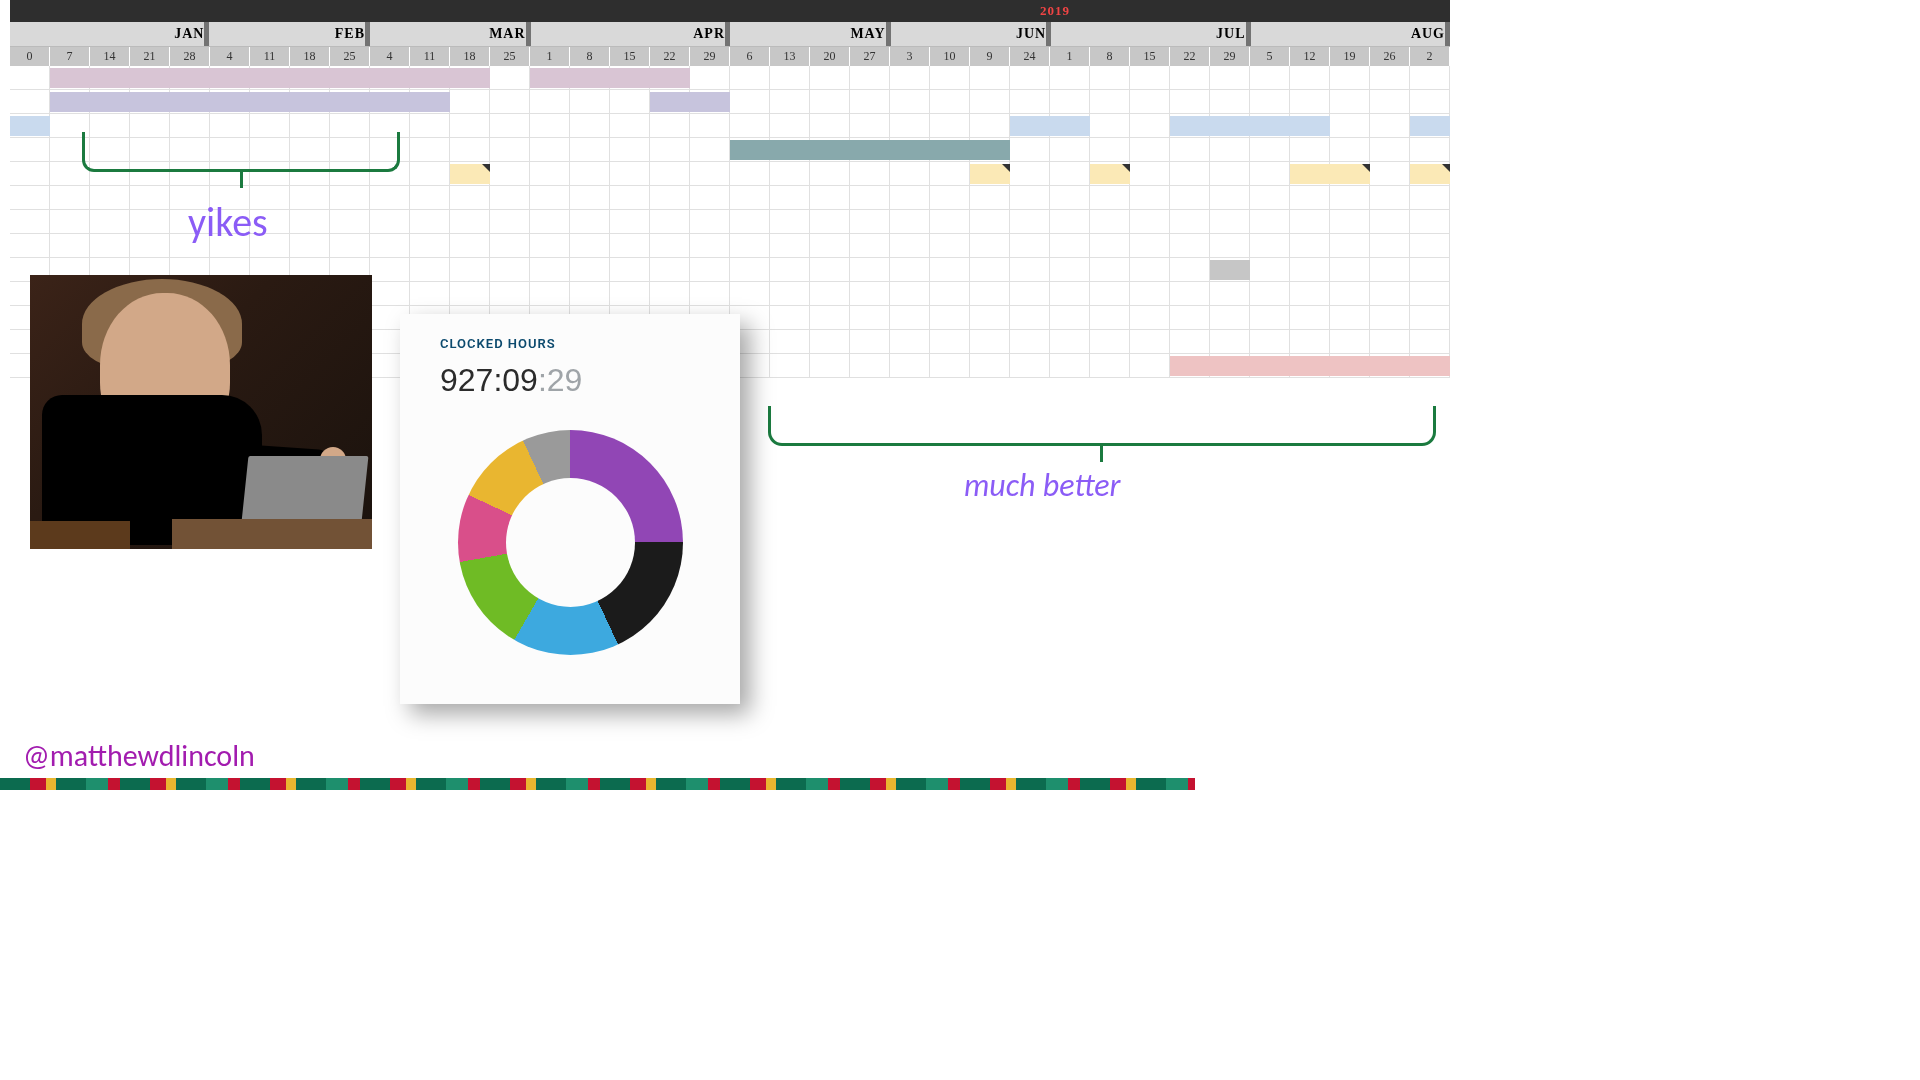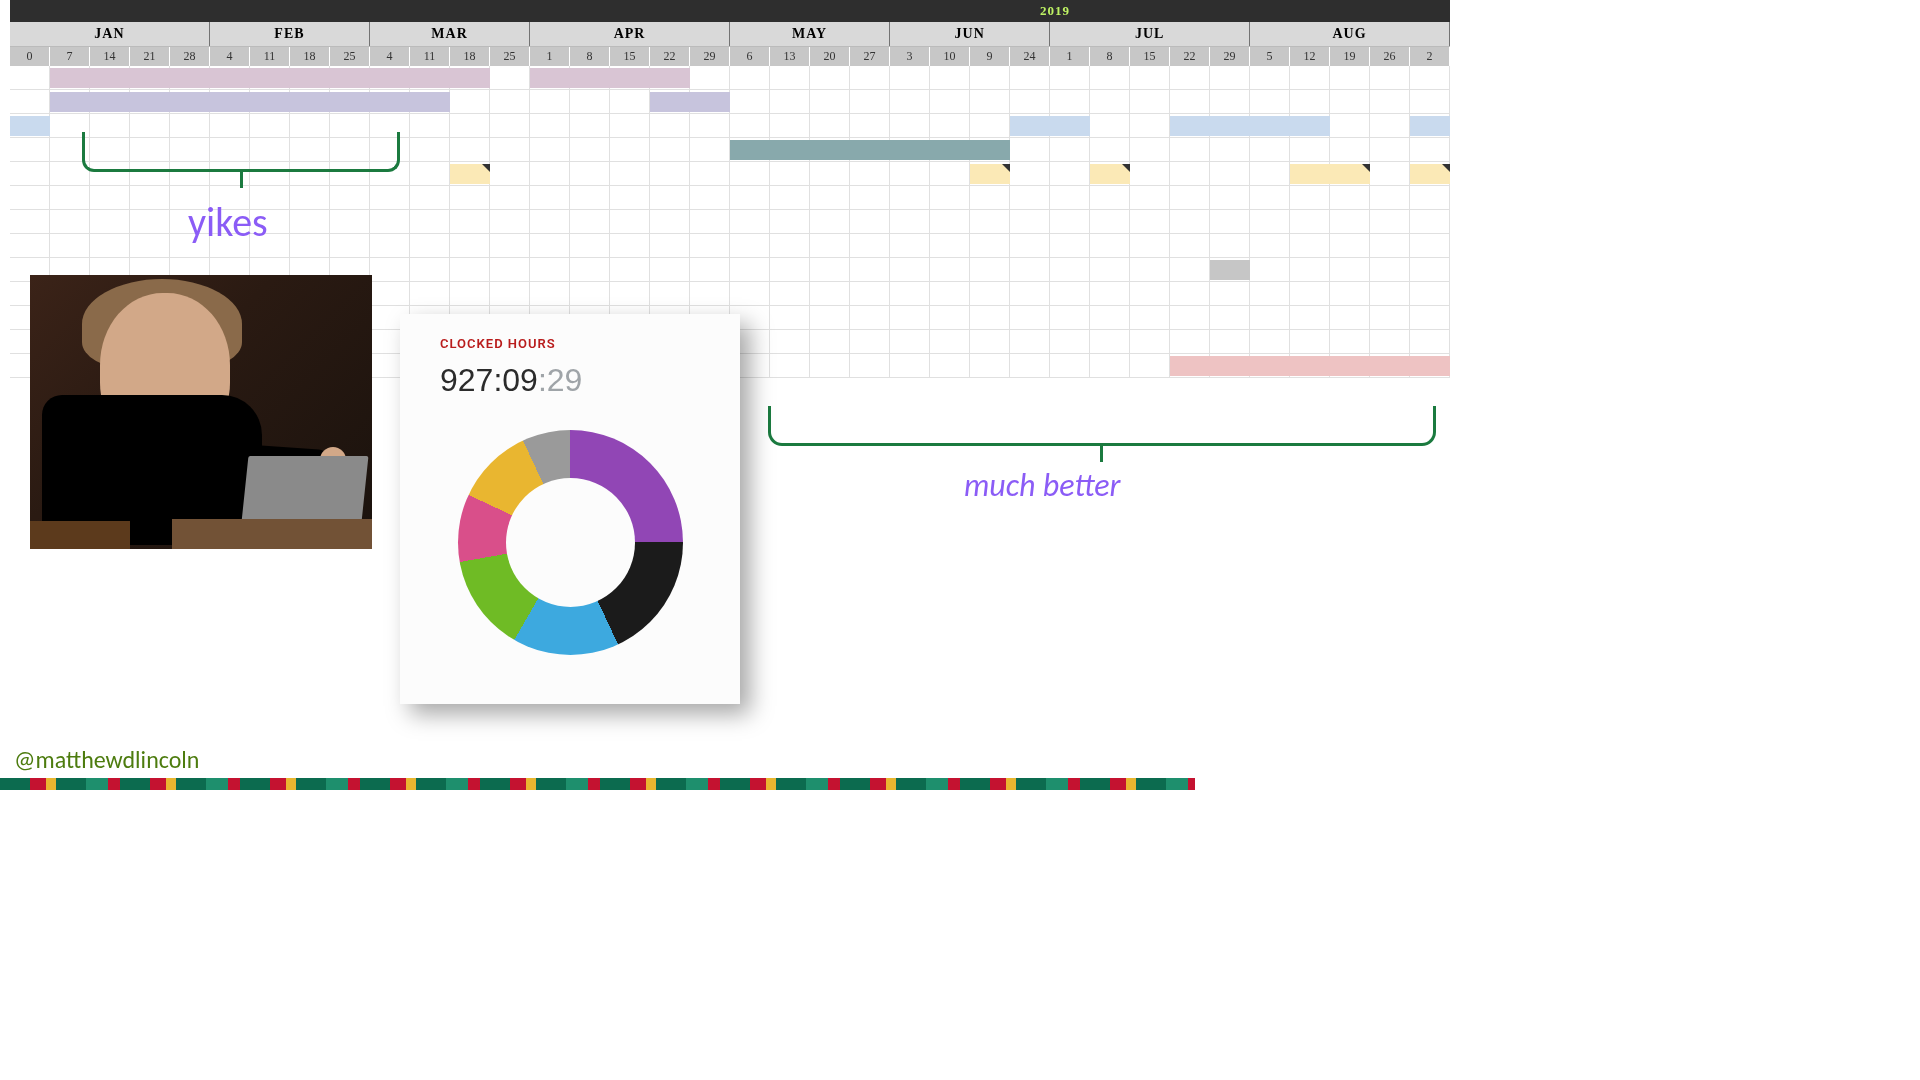--- a/index.html
+++ b/index.html
@@ -1,23 +1,23 @@
 <!DOCTYPE html>
 <html><head>
 <meta charset="utf-8">
 <style>
 html,body{margin:0;padding:0;box-sizing:border-box;font-family:-apple-system,BlinkMacSystemFont,"Segoe UI",Roboto,Helvetica,Arial,sans-serif;background:#fff;}
 *{box-sizing:border-box;}
 .slide{width:1450px;height:820px;position:relative;overflow:hidden;}
 
 
 .gantt{position:absolute;left:10px;top:0;right:0;}
-.year-bar{background:#2e2e2e;color:#bef264;height:22px;font-family:Georgia,"Times New Roman",serif;font-weight:bold;font-size:13px;letter-spacing:1px;display:flex;align-items:center;justify-content:flex-end;padding-right:380px;}
+.year-bar{background:#2e2e2e;color:#ef4444;height:22px;font-family:Georgia,"Times New Roman",serif;font-weight:bold;font-size:13px;letter-spacing:1px;display:flex;align-items:center;justify-content:flex-end;padding-right:380px;}
 .month-row{display:flex;background:#d9d9d9;border-bottom:1px solid #bbb;}
-.month-cell{flex:1;text-align:center;font-family:Georgia,"Times New Roman",serif;font-weight:bold;font-size:14px;letter-spacing:1px;padding:4px 0;border-right:1px solid #737373;}
+.month-cell{flex:1;text-align:right;font-family:Georgia,"Times New Roman",serif;font-weight:bold;font-size:14px;letter-spacing:1px;padding:4px 0;border-right:5px solid #737373;}
 .week-row{display:flex;background:#c7c7c7;}
 .week-cell{flex:1;text-align:center;font-family:Georgia,"Times New Roman",serif;font-size:12px;color:#333;padding:2px 0;border-right:1px solid #fff;}
 .grid-area{position:relative;}
 .grid-row{display:flex;height:24px;}
 .grid-cell{flex:1;border-right:1px solid #e0e0e0;border-bottom:1px solid #e0e0e0;background:#fff;}
 .bar{position:absolute;height:20px;top:2px;}
 .bar.pale-mauve{background:#d9c5d4;}
 .bar.pale-lilac{background:#c7c4dd;}
 .bar.pale-blue{background:#c9daee;}
 .bar.teal{background:#88a9ac;}
@@ -38,29 +38,29 @@
 .judge-hair{position:absolute;left:52px;top:4px;width:160px;height:90px;background:#8a6a4a;border-radius:50% 50% 30% 30%;}
 .judge-body{position:absolute;left:12px;top:120px;width:220px;height:150px;background:#000;border-radius:20px 40px 0 0;}
 .judge-arm{position:absolute;left:150px;top:170px;width:150px;height:30px;background:#000;border-radius:12px;transform:rotate(4deg);}
 .judge-hand{position:absolute;left:290px;top:172px;width:26px;height:26px;background:#d2a888;border-radius:50%;}
 .judge-laptop{position:absolute;right:8px;bottom:8px;width:120px;height:85px;background:#8a8a8a;transform:skewX(-6deg);border-radius:2px;}
 .judge-deskL{position:absolute;left:0;bottom:0;width:100px;height:28px;background:#5c3a1c;}
 .judge-deskR{position:absolute;right:0;bottom:0;width:200px;height:30px;background:#725236;}
 
 
 .card{position:absolute;left:400px;top:314px;width:340px;height:390px;background:#fcfcfc;box-shadow:10px 10px 22px rgba(0,0,0,0.35);}
-.card-label{position:absolute;left:40px;top:22px;font-size:13px;letter-spacing:1px;color:#b91c1c;font-weight:600;}
+.card-label{position:absolute;left:40px;top:22px;font-size:13px;letter-spacing:1px;color:#0c4a6e;font-weight:600;}
 .card-hours{position:absolute;left:40px;top:48px;font-size:32px;font-weight:500;color:#2b2b2b;font-family:Arial,sans-serif;}
 .card-hours .dim{color:#9fa4a8;}
 .donut{position:absolute;left:58px;top:116px;width:225px;height:225px;border-radius:50%;
  background:conic-gradient(#9146b5 0 90deg,#1b1b1b 90deg 155deg,#3da9df 155deg 210deg,#6fbb25 210deg 260deg,#d94f8a 260deg 295deg,#e9b630 295deg 335deg,#9a9a9a 335deg 360deg);}
 .donut-hole{position:absolute;left:48px;top:48px;width:129px;height:129px;border-radius:50%;background:#fcfcfc;}
 
 
-.handle{position:absolute;left:14px;bottom:46px;font-family:Calibri,Arial,sans-serif;font-size:24px;color:#4d7c0f;}
+.handle{position:absolute;left:23px;bottom:46px;font-family:Calibri,Arial,sans-serif;font-size:30px;color:#a21caf;}
 .ribbon{position:absolute;left:0;right:255px;bottom:30px;height:12px;
  background:repeating-linear-gradient(90deg,#0c6b4f 0 30px,#c41230 30px 46px,#e9b630 46px 56px,#0c6b4f 56px 86px,#1e8f6d 86px 108px,#c41230 108px 120px);}
 .cmu{position:absolute;right:24px;bottom:20px;width:210px;font-family:Georgia,"Times New Roman",serif;font-weight:bold;color:#b30f1c;font-size:34px;line-height:1.05;}
 </style>
 </head>
 <body>
 
 <div class="slide">
 
   <div class="gantt">

